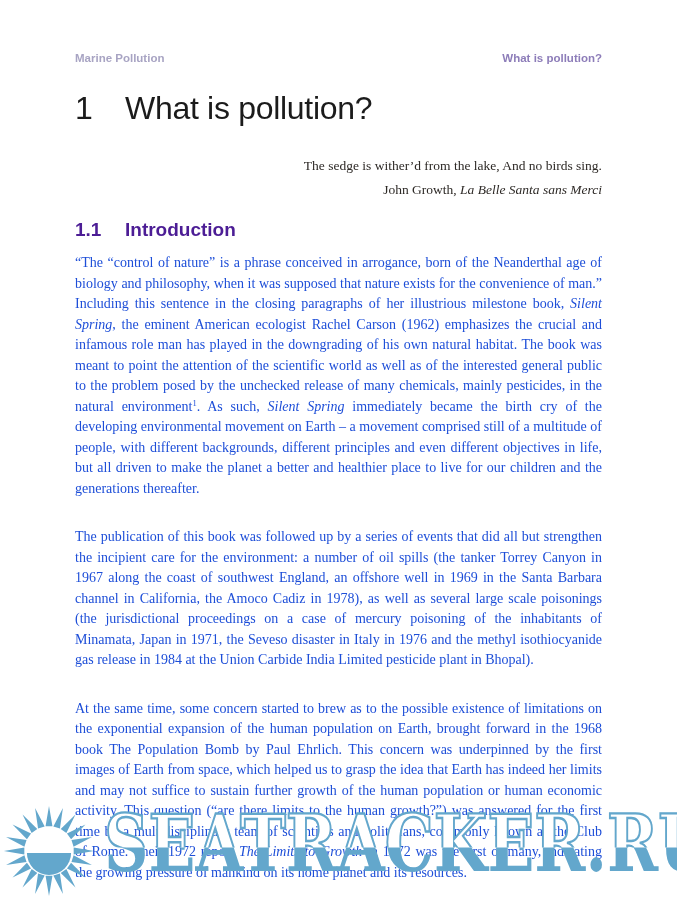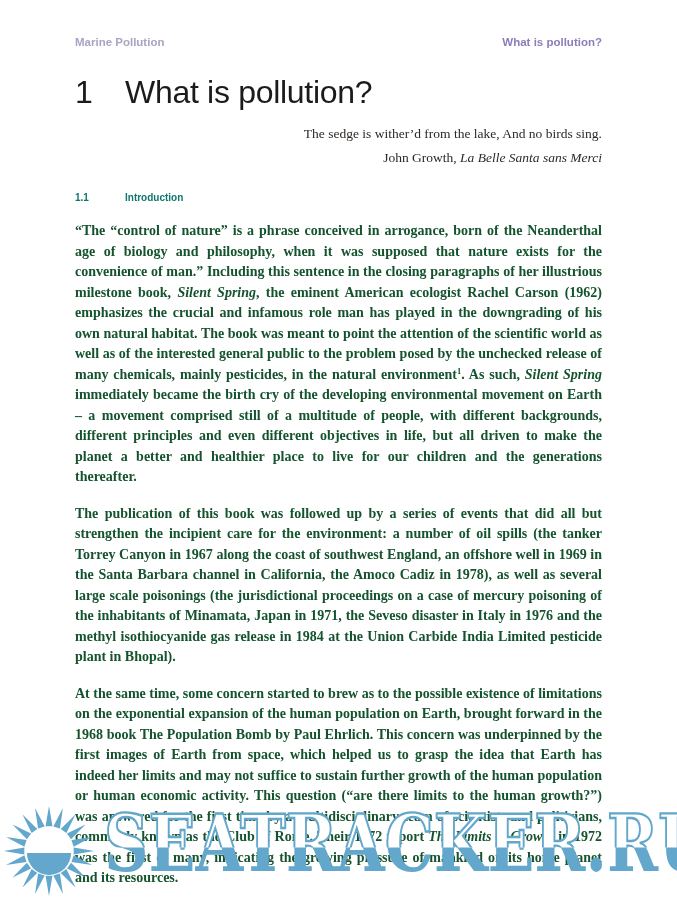--- a/index.html
+++ b/index.html
@@ -17,63 +17,62 @@
   }
   .content {
     position: absolute;
     left: 75px;
     top: 0;
     width: 527px;
   }
   .running-header {
     display: flex;
     justify-content: space-between;
-    margin-top: 36px;
+    margin-top: 52px;
     font-family: "Liberation Sans", sans-serif;
     font-size: 11.5px;
     font-weight: 700;
   }
   .rh-left  { color: #a8a4c3; }
   .rh-right { color: #8d7db9; }
   .chapter-title {
     display: flex;
     margin: 26px 0 0 0;
     font-family: "Liberation Sans", sans-serif;
     font-size: 32px;
     line-height: 36px;
     font-weight: 400;
     color: #1b1b1b;
     letter-spacing: -0.3px;
   }
   .num-col { width: 50px; flex: 0 0 50px; }
   .epigraph {
-    margin-top: 12px;
+    margin-top: 28px;
     text-align: right;
     font-size: 13.5px;
     line-height: 24px;
     color: #2d2926;
   }
   .section-title {
     display: flex;
     margin: 18px 0 0 0;
     font-family: "Liberation Sans", sans-serif;
-    font-size: 10px;
+    font-size: 19px;
     line-height: 20px;
     font-weight: 700;
-    color: #0f766e;
+    color: #4c1d95;
   }
   .body-para {
     margin: 13px 0 0 0;
     text-align: justify;
     font-size: 14px;
     line-height: 20.5px;
-    color: #14532d;
-    font-weight: bold;
+    color: #1d4ed8;
   }
-  .body-para + .body-para { margin-top: 16px; }
+  .body-para + .body-para { margin-top: 28px; }
   .body-para em, .epigraph em { font-style: italic; }
   sup.fn {
     font-size: 8.5px;
     line-height: 0;
     vertical-align: 5px;
   }
   .watermark {
     position: absolute;
     left: 0;
     top: 798px;

